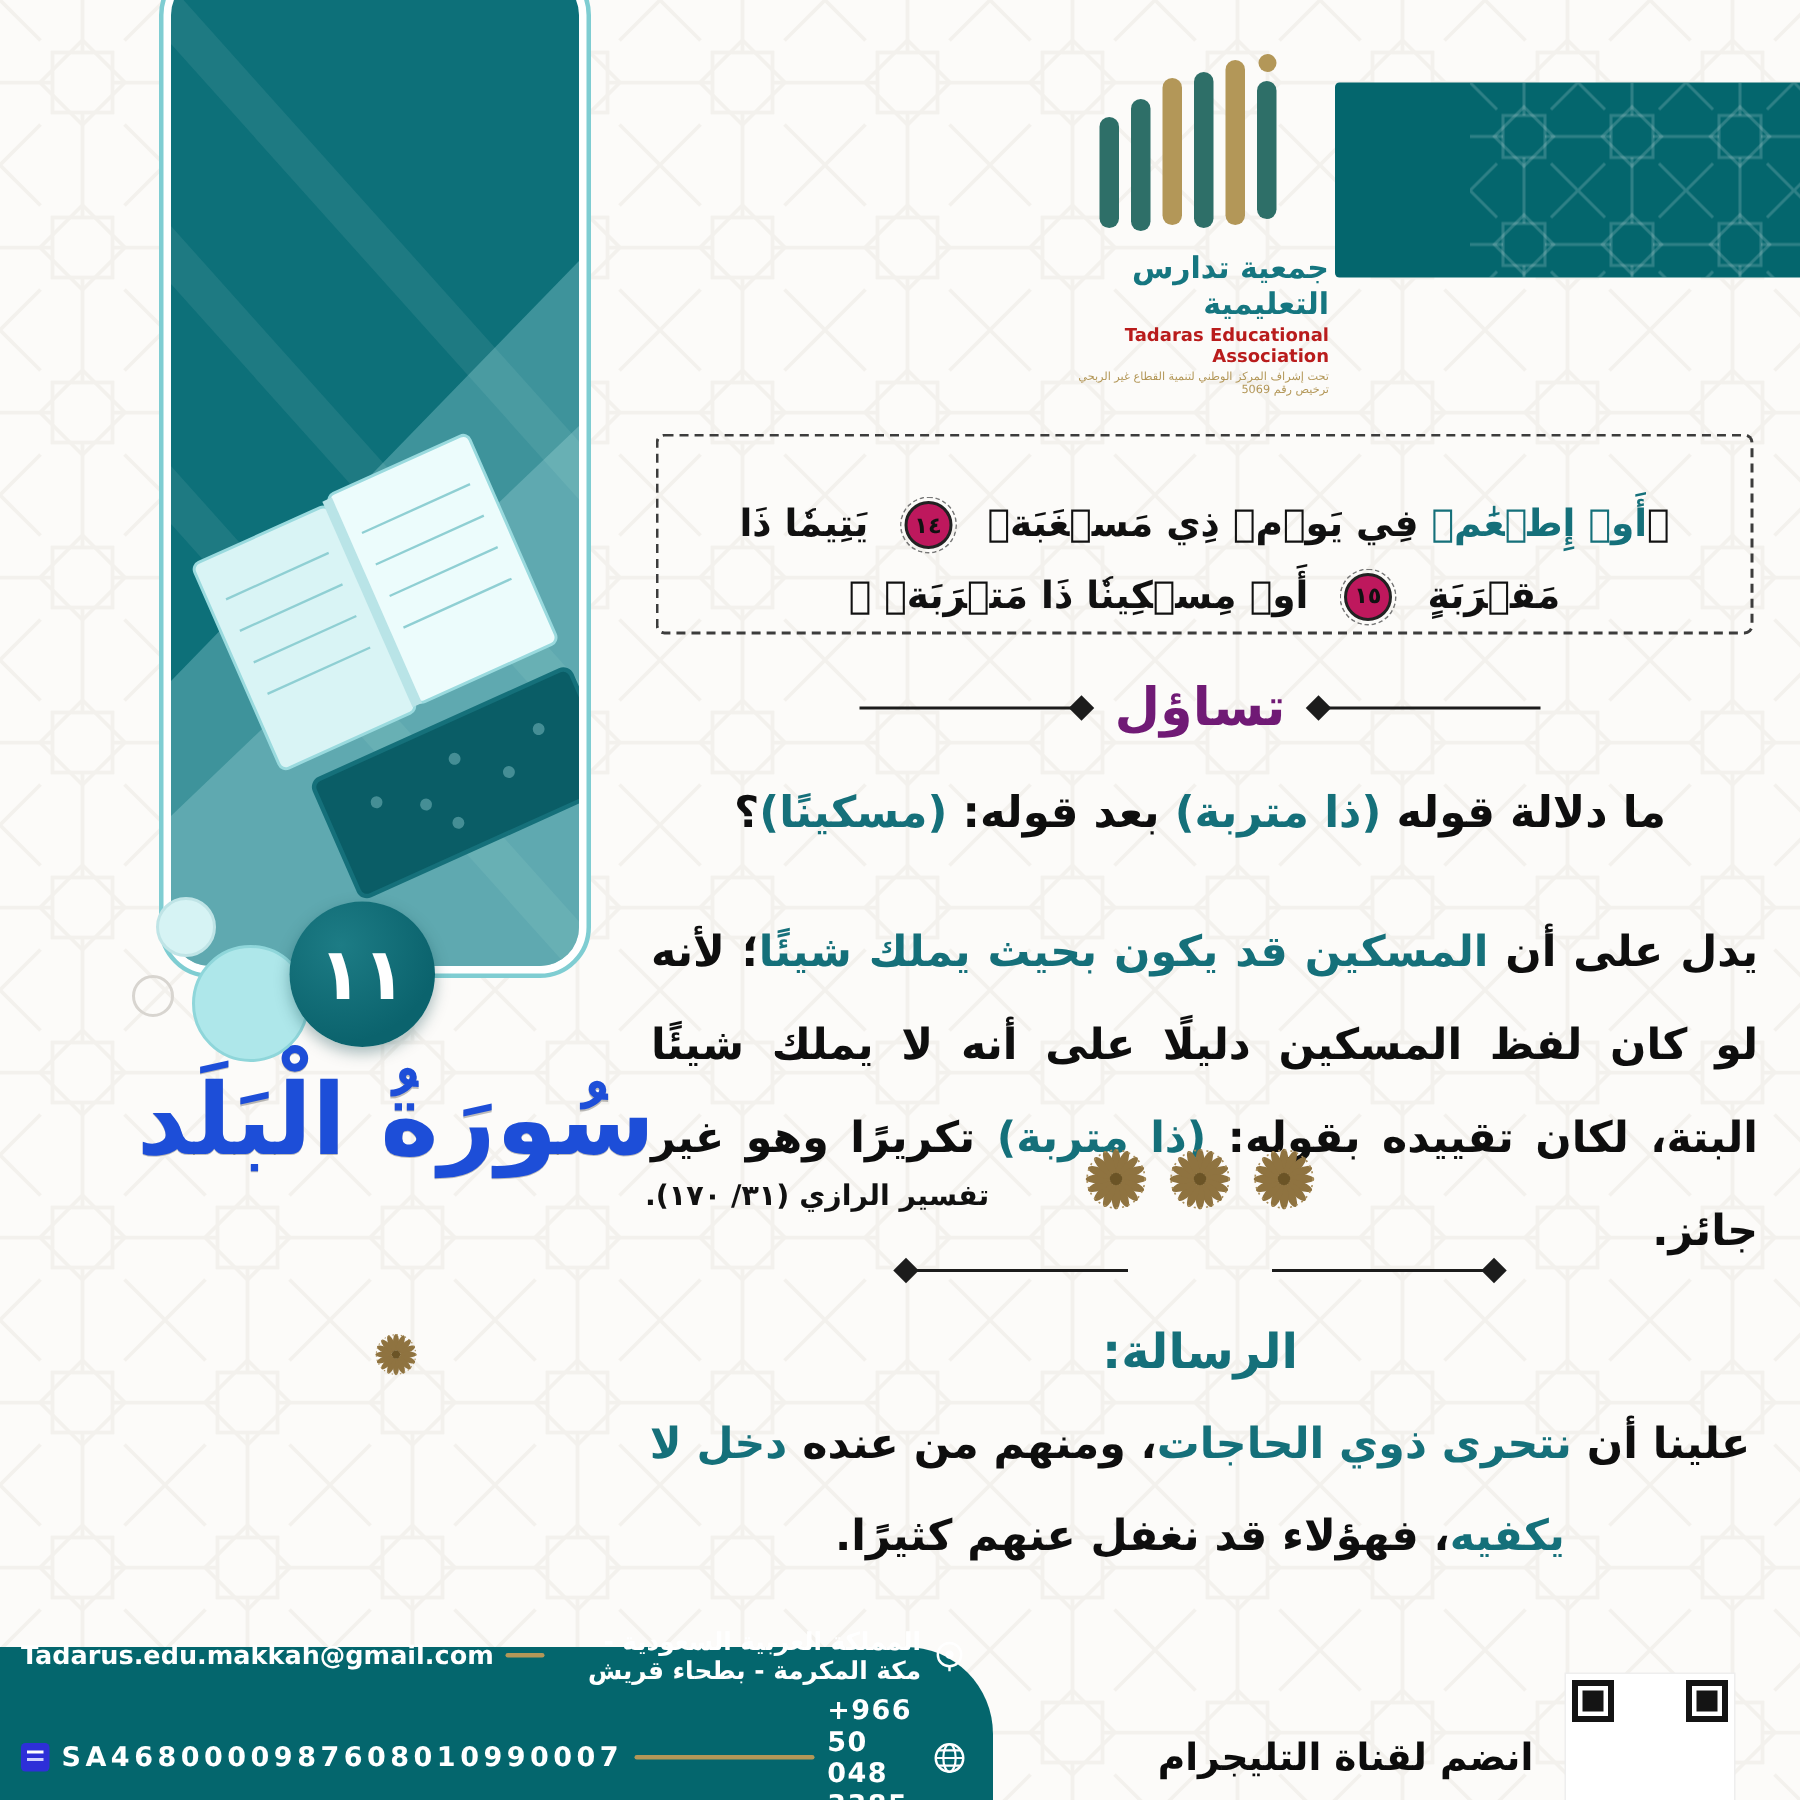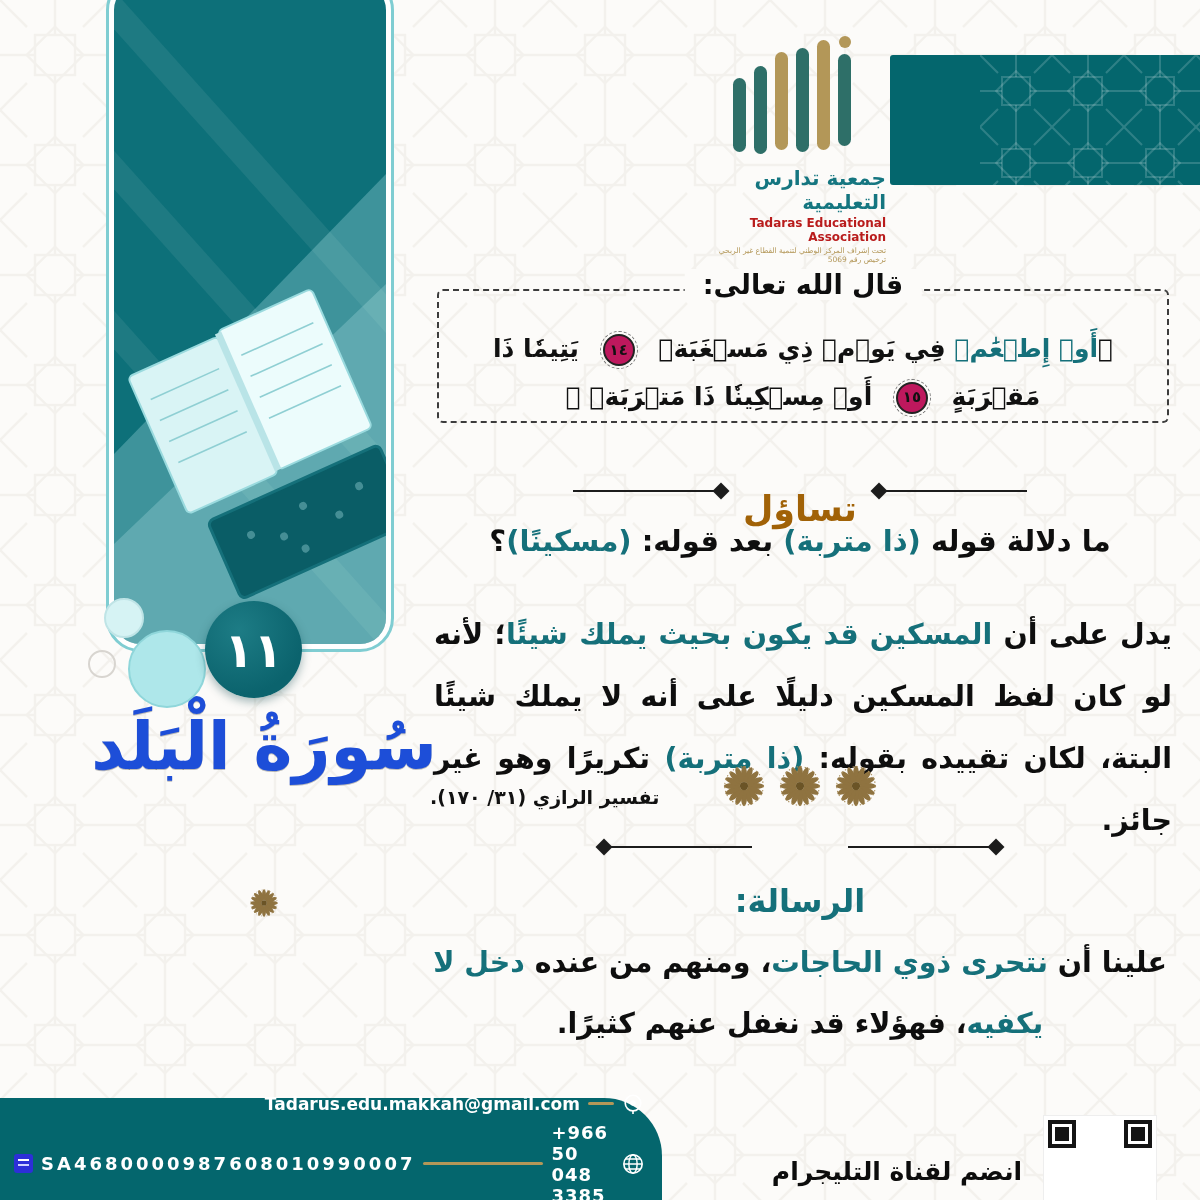--- a/index.html
+++ b/index.html
@@ -13,21 +13,21 @@
   .bg-pattern{position:absolute;inset:0;z-index:0;opacity:.55;}
   
   .photo-panel{
     left:106px;top:-24px;width:288px;height:676px;z-index:2;
     background:#ffffff;border:3px solid #7fcdd2;border-radius:34px;
     padding:5px;box-sizing:border-box;
   }
   .photo-panel svg{display:block;width:100%;height:100%;border-radius:26px;}
   
   .badge{
-    left:205px;top:601px;width:97px;height:97px;border-radius:50%;z-index:4;
+    left:193px;top:601px;width:97px;height:97px;border-radius:50%;z-index:4;
     background:radial-gradient(circle at 35% 30%, #1d7c85 0%, #0b636d 70%);
     color:#fff;display:flex;align-items:center;justify-content:center;
     font-size:48px;font-weight:700;box-shadow:0 4px 10px rgba(0,60,66,.35);
   }
   .bubble-a{left:104px;top:598px;width:36px;height:36px;border-radius:50%;
     background:#d6f3f4;border:2px solid #bfe4e6;z-index:3;}
   .bubble-b{left:128px;top:630px;width:74px;height:74px;border-radius:50%;
     background:#aee7ea;border:2px solid #8fd6da;z-index:3;}
   .bubble-c{left:88px;top:650px;width:24px;height:24px;border-radius:50%;
     background:transparent;border:2px solid #d8d5d0;z-index:3;}
@@ -81,21 +81,21 @@
   
   .orn-row{display:flex;align-items:center;justify-content:center;gap:14px;direction:rtl;}
   .orn-line{position:relative;width:150px;height:2px;background:#1c1c1c;}
   .orn-line::after{
     content:"";position:absolute;top:-5px;width:12px;height:12px;background:#1c1c1c;
     transform:rotate(45deg);
   }
   .orn-line.toward-left::after{left:-4px;}
   .orn-line.toward-right::after{right:-4px;}
   .tasawul{left:430px;top:452px;width:740px;z-index:2;}
-  .tasawul-title{color:#a16207;font-size:35px;font-weight:700;padding:0 6px;margin-top:37px;}
+  .tasawul-title{color:#701a75;font-size:35px;font-weight:700;padding:0 6px;}
   .question{
     left:430px;top:524px;width:740px;z-index:2;direction:rtl;text-align:center;
     font-size:29px;font-weight:700;color:#0e0e0e;
   }
   .teal{color:#15707a;}
   .answer{
     left:434px;top:604px;width:738px;z-index:2;direction:rtl;text-align:justify;
     font-size:28.5px;font-weight:700;color:#0e0e0e;line-height:2.18;
   }
   .rosettes{left:430px;top:764px;width:740px;z-index:2;display:flex;justify-content:center;gap:12px;}
@@ -271,21 +271,20 @@
           <path d="M36 0 L36 22 M36 50 L36 72 M0 36 L22 36 M50 36 L72 36"></path>
           <path d="M0 0 L18 18 M72 0 L54 18 M0 72 L18 54 M72 72 L54 54"></path>
         </g>
       </pattern>
     </defs>
     <rect width="220" height="130" fill="url(#bandgeo)"></rect>
   </svg>
 </div>
 
 <div class="abs quote-box">
-  <div class="quote-header">قال الله تعالى:</div>
   <div class="verse">
     <span>﴿</span><span class="hl">أَوۡ إِطۡعَٰمٞ</span><span> فِي يَوۡمٖ ذِي مَسۡغَبَةٖ </span><span class="vnum">١٤</span><span> يَتِيمٗا ذَا مَقۡرَبَةٍ </span><span class="vnum">١٥</span><span> أَوۡ مِسۡكِينٗا ذَا مَتۡرَبَةٖ </span><span>﴾</span>
   </div>
 </div>
 
 <div class="abs tasawul">
   <div class="orn-row">
     <div class="orn-line toward-left"></div>
     <div class="tasawul-title">تساؤل</div>
     <div class="orn-line toward-right"></div>
@@ -325,20 +324,21 @@
   <span>علينا أن </span><span class="teal">نتحرى ذوي الحاجات</span><span>، ومنهم من عنده </span><span class="teal">دخل لا يكفيه</span><span>، فهؤلاء قد نغفل عنهم كثيرًا.</span>
 </div>
 
 <div class="abs footer-bar">
   <div class="f-row">
     <svg class="f-icon" viewBox="0 0 24 24">
       <circle cx="12" cy="11" r="8.5" fill="none" stroke="#fff" stroke-width="1.8"></circle>
       <circle cx="12" cy="11" r="3" fill="#fff"></circle>
       <path d="M12 19.5 L12 23" stroke="#fff" stroke-width="1.8"></path>
     </svg>
+    <span class="f-address">المملكة العربية السعودية - مكة المكرمة - بطحاء قريش</span>
     <span class="gold-dash"></span>
     <span class="f-email">Tadarus.edu.makkah@gmail.com</span>
   </div>
   <div class="f-row">
     <svg class="f-icon" viewBox="0 0 24 24">
       <circle cx="12" cy="12" r="10" fill="none" stroke="#fff" stroke-width="1.8"></circle>
       <ellipse cx="12" cy="12" rx="4.5" ry="10" fill="none" stroke="#fff" stroke-width="1.6"></ellipse>
       <path d="M2 12 H22 M3.5 6.5 H20.5 M3.5 17.5 H20.5" stroke="#fff" stroke-width="1.6" fill="none"></path>
     </svg>
     <span class="f-phone">+966 50 048 3385</span>

